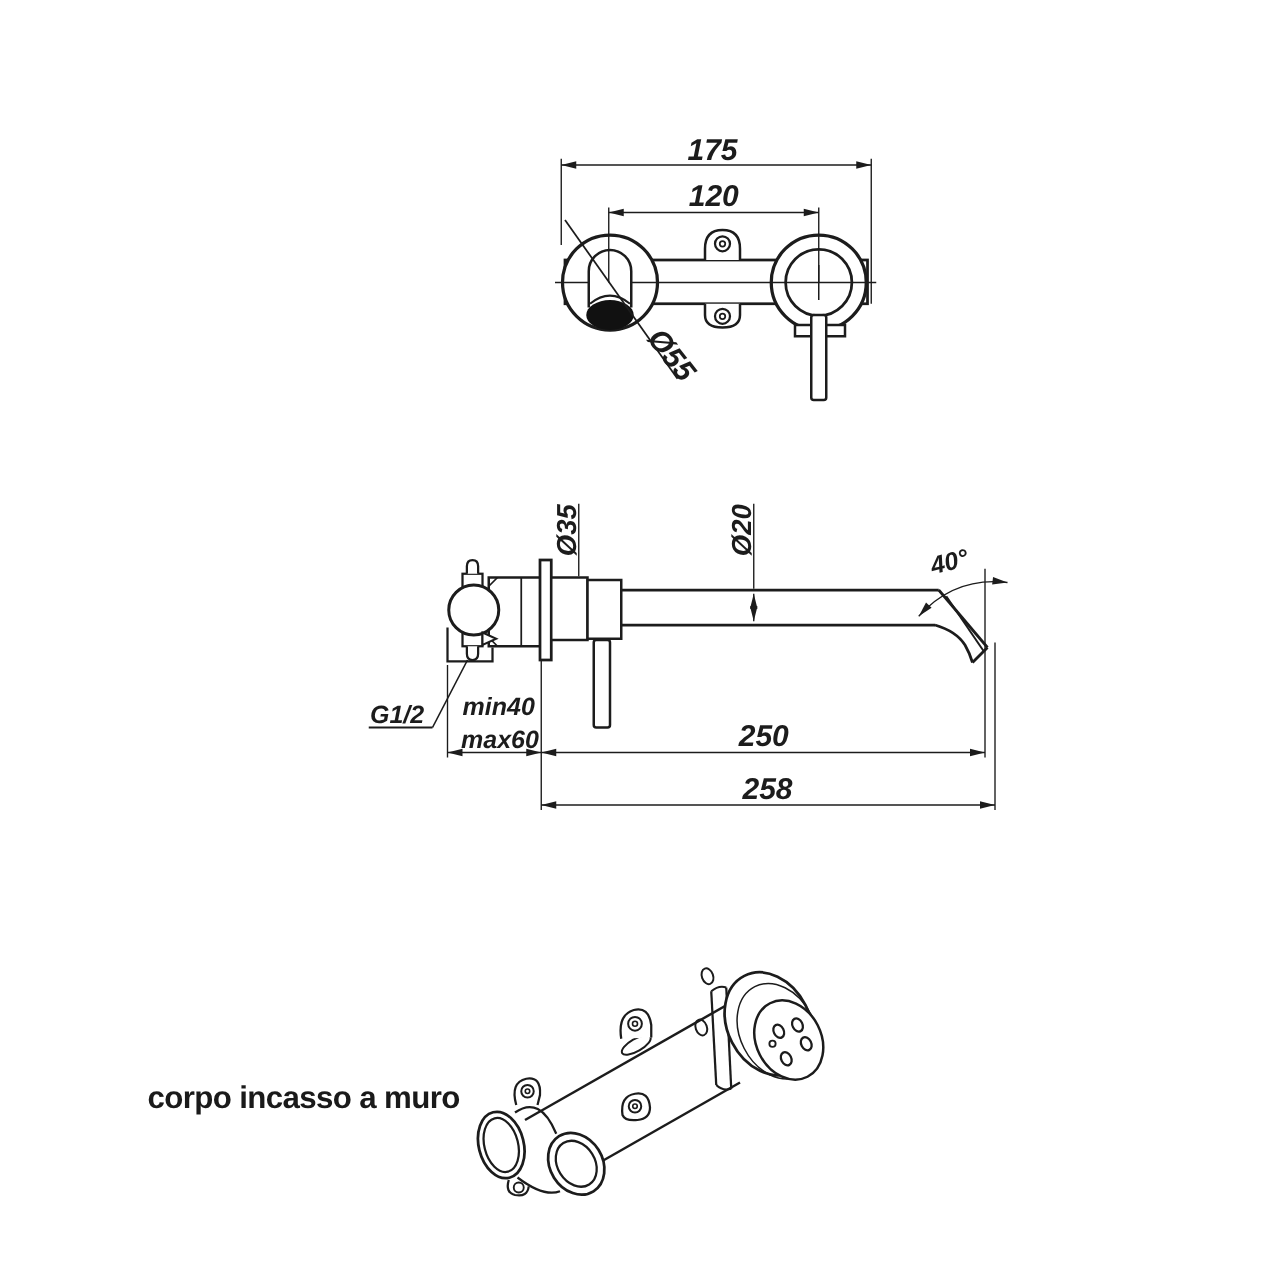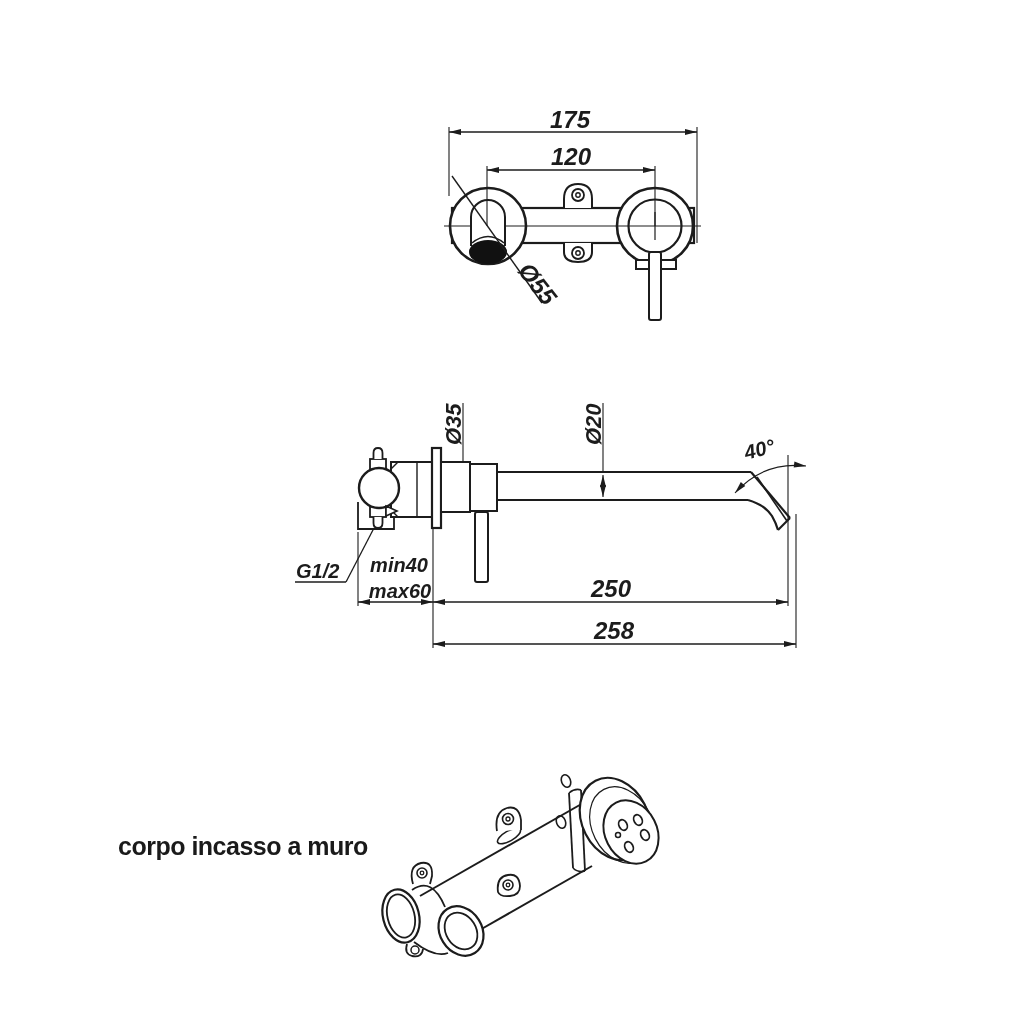--- a/index.html
+++ b/index.html
@@ -4,21 +4,21 @@
 <style>
   html,body{margin:0;padding:0;background:#ffffff;}
   #stage{position:relative;width:1024px;height:1024px;background:#ffffff;overflow:hidden;
          font-family:"Liberation Sans",sans-serif;}
   #stage svg{position:absolute;left:0;top:0;}
   .dimtext{font-family:"Liberation Sans",sans-serif;font-weight:bold;font-style:italic;
            fill:#1c1c1c;}
   .big{font-size:24px;}
   .mid{font-size:22px;}
   .sml{font-size:20px;}
-  #caption{position:absolute;left:118px;top:832px;font-size:25px;font-weight:bold;
+  #caption{position:absolute;left:118px;top:864px;font-size:25px;font-weight:bold;
            letter-spacing:-0.5px;color:#1a1a1a;white-space:nowrap;}
   .ln{stroke:#1c1c1c;fill:none;}
   .solid{fill:#ffffff;stroke:#1c1c1c;}
 </style>
 </head>
 <body>
 
 <div id="stage">
 
 <svg width="1024" height="1024" viewBox="0 0 1024 1024">

